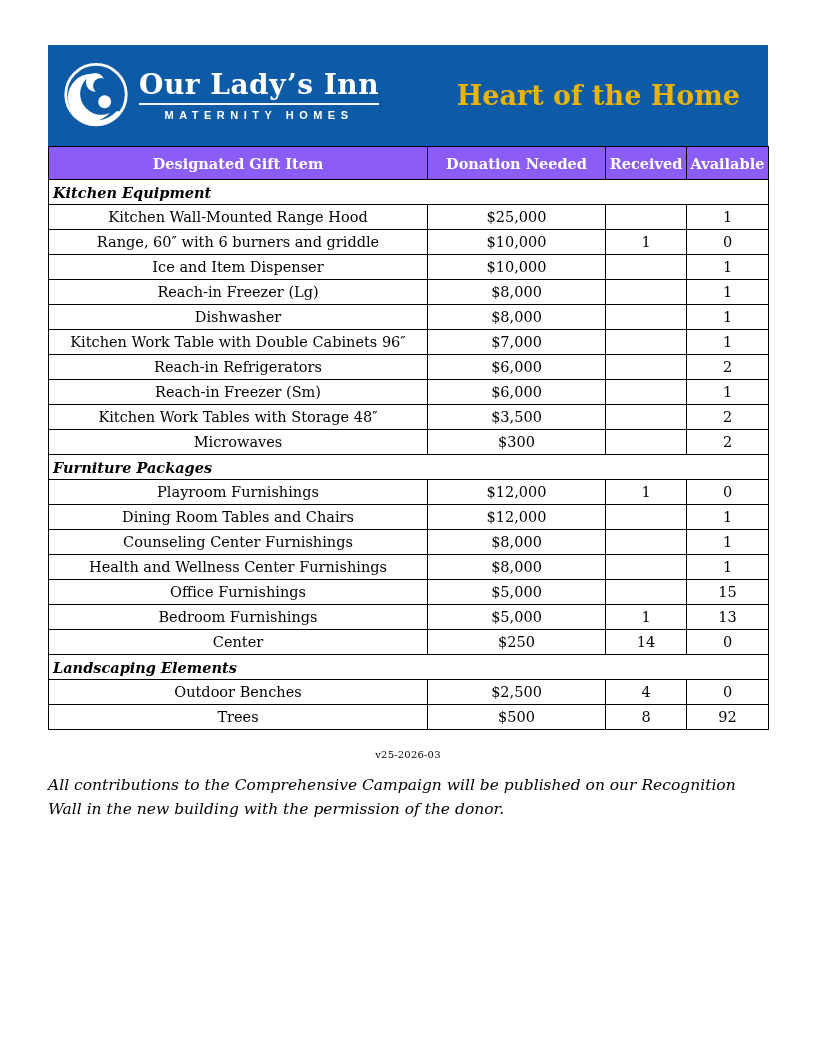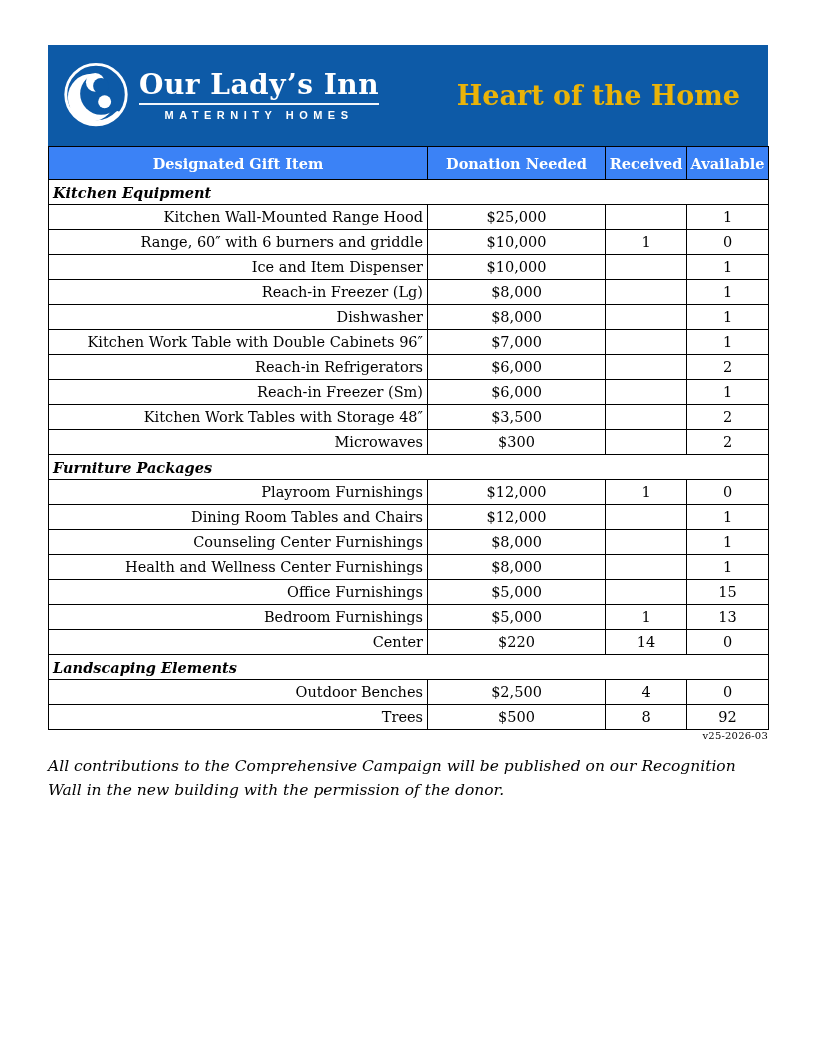--- a/index.html
+++ b/index.html
@@ -29,35 +29,35 @@
     letter-spacing:5.5px; font-weight:bold; text-align:center; white-space:nowrap;
   }
   .band-title {
     color:#eab308; font-weight:bold; font-size:27px; line-height:1.3;
     text-align:right; white-space:nowrap;
   }
 
   
   table.gifts { width:720px; border-collapse:collapse; table-layout:fixed; }
   table.gifts th {
-    background:#3b82f6; color:#fff; font-weight:bold; font-size:14.5px;
+    background:#8b5cf6; color:#fff; font-weight:bold; font-size:14.5px;
     height:33px; text-align:center; border:1.5px solid #000; padding:0 2px;
   }
   table.gifts td {
     border:1.5px solid #000; height:25px; font-size:14.5px;
     padding:1px 4px; vertical-align:middle; background:#fff;
   }
-  td.item  { text-align:right; padding-left:7px; }
+  td.item  { text-align:center; padding-left:7px; }
   td.money { text-align:center; }
   td.num   { text-align:center; }
   td.section {
     text-align:left; font-weight:bold; font-style:italic; font-size:15.5px;
   }
 
-  .version-line { text-align:right; font-size:10px; margin-top:0; letter-spacing:0.2px; }
+  .version-line { text-align:center; font-size:10px; margin-top:19px; letter-spacing:0.2px; }
   .footnote { margin-top:13px; font-size:15.5px; line-height:1.55; width:720px;font-style:italic; }
 </style>
 </head>
 <body>
 
 <div class="page">
   <div class="doc">
 
     <div class="band">
       <div class="brand">
@@ -194,21 +194,21 @@
             <td class="num">15</td>
           </tr>
           <tr>
             <td class="item">Bedroom Furnishings</td>
             <td class="money">$5,000</td>
             <td class="num">1</td>
             <td class="num">13</td>
           </tr>
           <tr>
             <td class="item">Center</td>
-            <td class="money">$220</td>
+            <td class="money">$250</td>
             <td class="num">14</td>
             <td class="num">0</td>
           </tr>
           <tr>
             <td colspan="4" class="section">Landscaping Elements</td>
           </tr>
           <tr>
             <td class="item">Outdoor Benches</td>
             <td class="money">$2,500</td>
             <td class="num">4</td>

